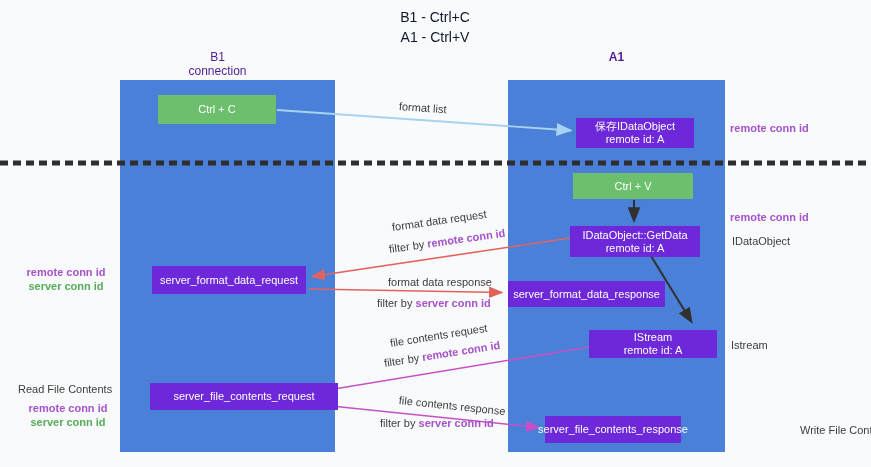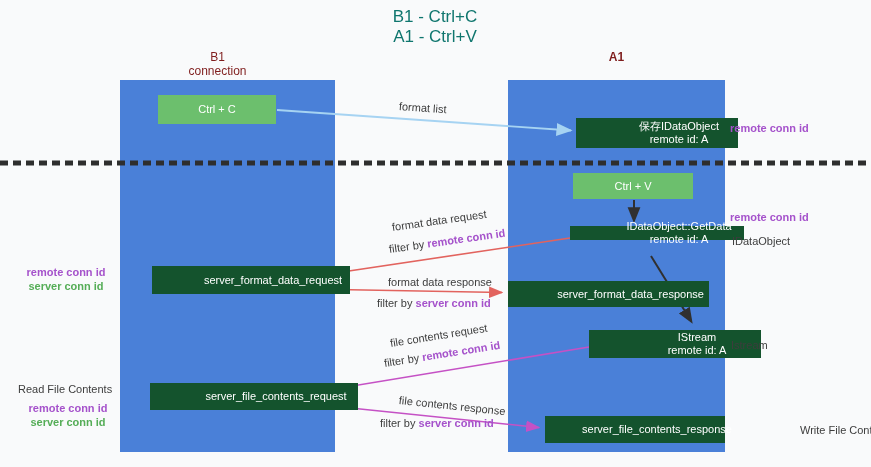--- a/index.html
+++ b/index.html
@@ -1,25 +1,25 @@
 <!DOCTYPE html>
 <html><head>
 <meta charset="utf-8">
 <style>
   html,body{margin:0;padding:0;background:#f9fafb;}
   #canvas{position:relative;width:871px;height:467px;background:#f9fafb;overflow:hidden;
           font-family:"Liberation Sans",sans-serif;color:#3d3d3d;}
   .abs{position:absolute;}
-  .title{left:285px;top:7px;width:300px;text-align:center;font-size:17px;line-height:20px;color:#0f766e;}
-  .lifeline-header{text-align:center;font-size:12px;line-height:14px;color:#7f1d1d;}
+  .title{left:285px;top:7px;width:300px;text-align:center;font-size:14px;line-height:20px;color:#0f172a;}
+  .lifeline-header{text-align:center;font-size:12px;line-height:14px;color:#4c1d95;}
   .lifeline{background:#4a80d8;}
   .node{display:flex;flex-direction:column;align-items:center;justify-content:center;
         color:#ffffff;font-size:11px;line-height:13px;text-align:right;white-space:nowrap;}
   .action{background:#6cbf6d;}
-  .msg{background:#14532d;padding-left:44px;}
+  .msg{background:#6d28d9;}
   .edge-label{font-size:11px;color:#3d3d3d;white-space:nowrap;transform-origin:left center;}
   .purple{color:#a552cb;font-weight:bold;}
   .greenid{color:#55ad57;font-weight:bold;}
   .side-label{font-size:11px;white-space:nowrap;}
   .id-stack{width:92px;text-align:center;font-size:11px;line-height:14px;white-space:nowrap;}
   svg{position:absolute;left:0;top:0;pointer-events:none;}
 </style>
 </head>
 <body>
 
@@ -72,39 +72,39 @@
 
   <div class="abs node msg" style="left:576px;top:118px;width:118px;height:30px;">
     <span>保存IDataObject</span>
     <span>remote id: A</span>
   </div>
 
   <div class="abs node action" style="left:573px;top:173px;width:120px;height:26px;">
     <span>Ctrl + V</span>
   </div>
 
-  <div class="abs node msg" style="left:570px;top:226px;width:130px;height:14px;">
+  <div class="abs node msg" style="left:570px;top:226px;width:130px;height:31px;">
     <span>IDataObject::GetData</span>
     <span>remote id: A</span>
   </div>
 
   <div class="abs node msg" style="left:508px;top:281px;width:157px;height:26px;">
     <span>server_format_data_response</span>
   </div>
 
   <div class="abs node msg" style="left:152px;top:266px;width:154px;height:28px;">
     <span>server_format_data_request</span>
   </div>
 
   <div class="abs node msg" style="left:589px;top:330px;width:128px;height:28px;">
     <span>IStream</span>
     <span>remote id: A</span>
   </div>
 
-  <div class="abs node msg" style="left:150px;top:383px;width:164px;height:27px;">
+  <div class="abs node msg" style="left:150px;top:383px;width:188px;height:27px;">
     <span>server_file_contents_request</span>
   </div>
 
   <div class="abs node msg" style="left:545px;top:416px;width:136px;height:27px;">
     <span>server_file_contents_response</span>
   </div>
 
   <div class="abs edge-label" style="left:399px;top:100px;transform:rotate(4deg);">format list</div>
 
   <div class="abs edge-label" style="left:392px;top:221px;transform:rotate(-8deg);">format data request</div>

